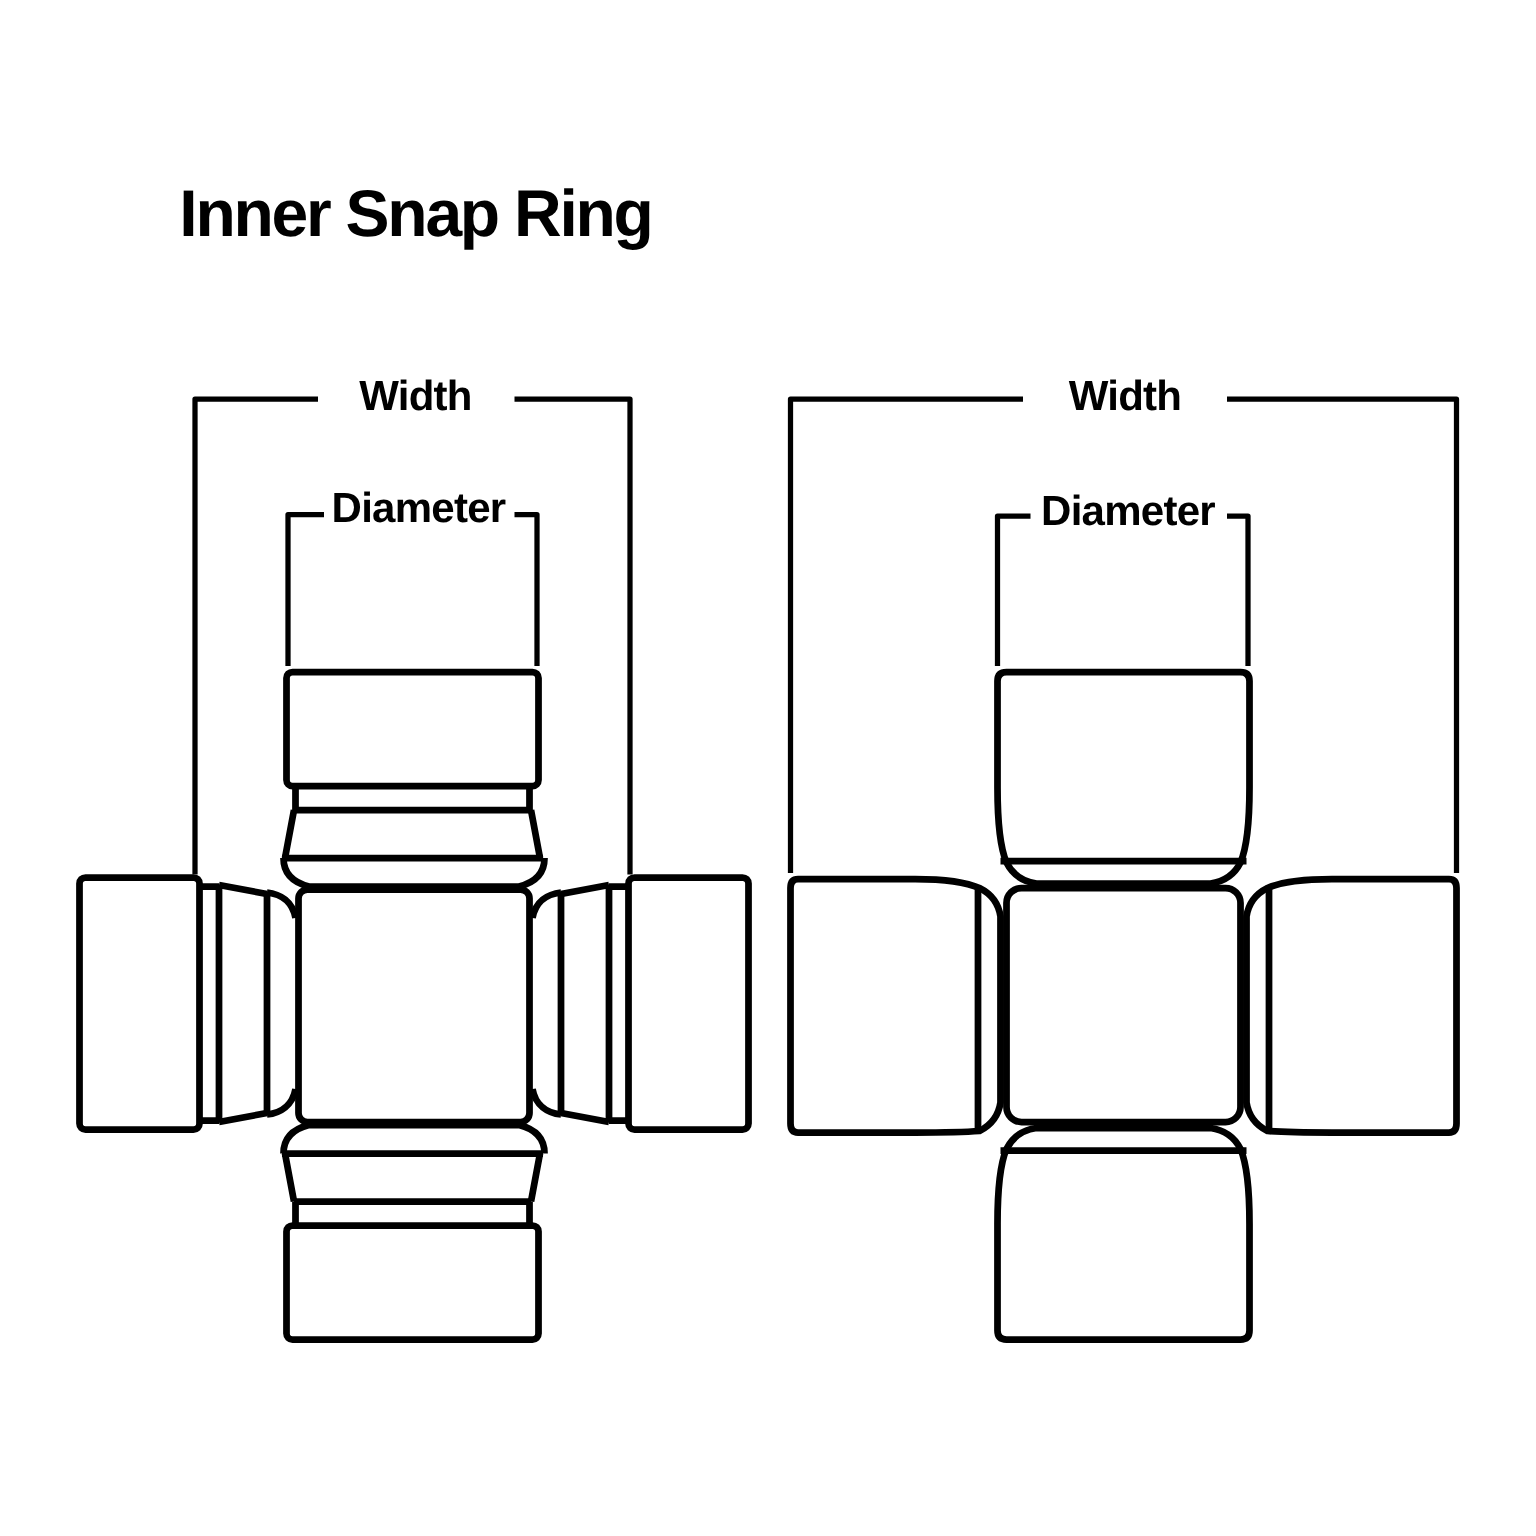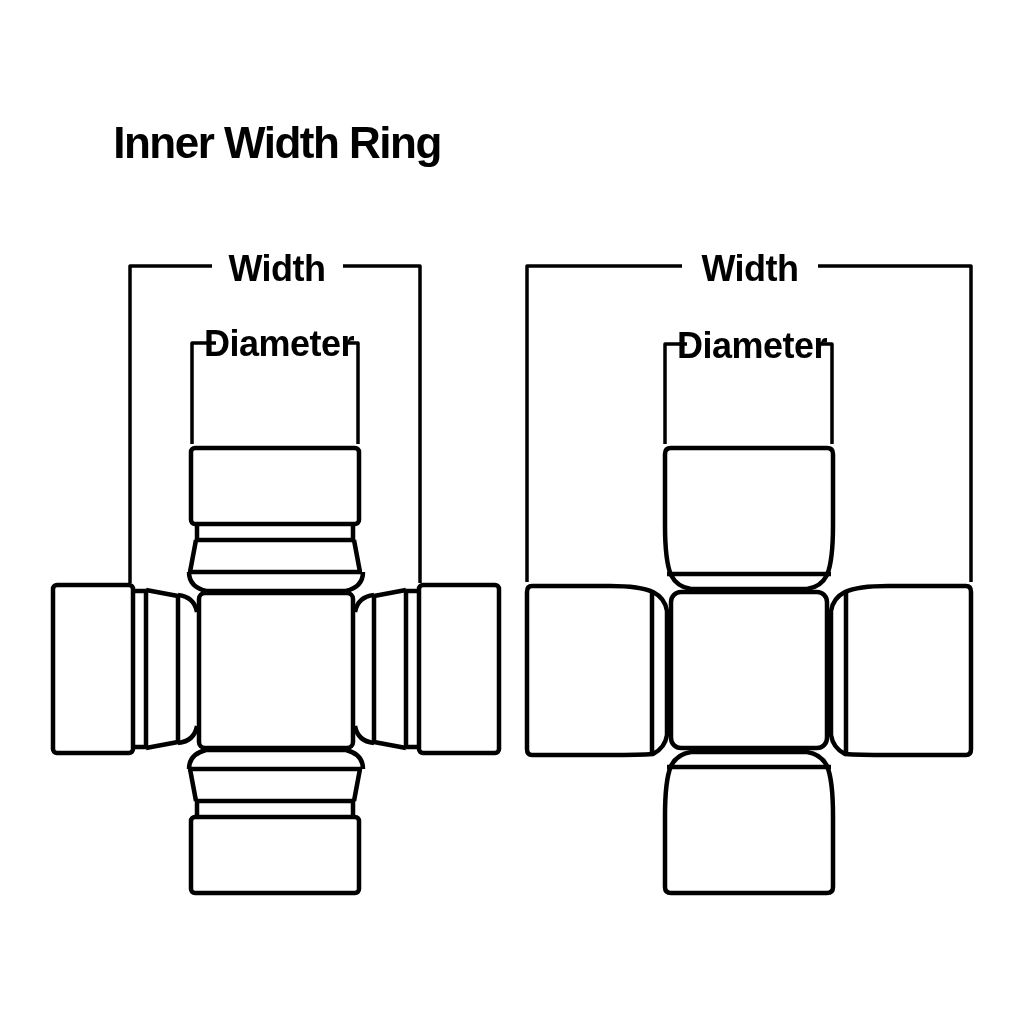--- a/index.html
+++ b/index.html
@@ -38,21 +38,21 @@
     white-space: nowrap;
     color: var(--text, #000000);
     line-height: 1.1;
   }
   .title {
     font-size: 44px;
     font-weight: 600;
     letter-spacing: -1.5px;
   }
   .dimlabel {
-    font-size: 36px;
+    font-size: 28px;
     font-weight: 600;
     letter-spacing: -0.5px;
   }
 </style>
 </head>
 <body>
 
 <div id="stage">
 
   <svg id="lineart" width="1024" height="1024" viewBox="0 0 1024 1024">
@@ -111,21 +111,21 @@
       <path d="M966,586 L888,586 Q858,586 845,592 Q833,598 831,611 L831,735 Q833,748 845,754 Q858,755 888,755 L966,755 Q971,755 971,749 L971,592 Q971,586 966,586 Z"></path>
       <path d="M846,592 V754"></path>
     </g>
 
     <g class="dim">
       <path d="M527,582 V266 H682 M818,266 H971 V582"></path>
       <path d="M665,444 V344 H687 M818,344 H832 V444"></path>
     </g>
   </svg>
 
-  <div class="label title" style="left:277px; top:119px">Inner Width Ring</div>
+  <div class="label title" style="left:277px; top:119px">Inner Snap Ring</div>
 
 
   <div class="label dimlabel" style="left:277px; top:249px">Width</div>
 
   <div class="label dimlabel" style="left:750px; top:249px">Width</div>
 
   <div class="label dimlabel" style="left:279px; top:324px">Diameter</div>
 
   <div class="label dimlabel" style="left:752px; top:326px">Diameter</div>
 

